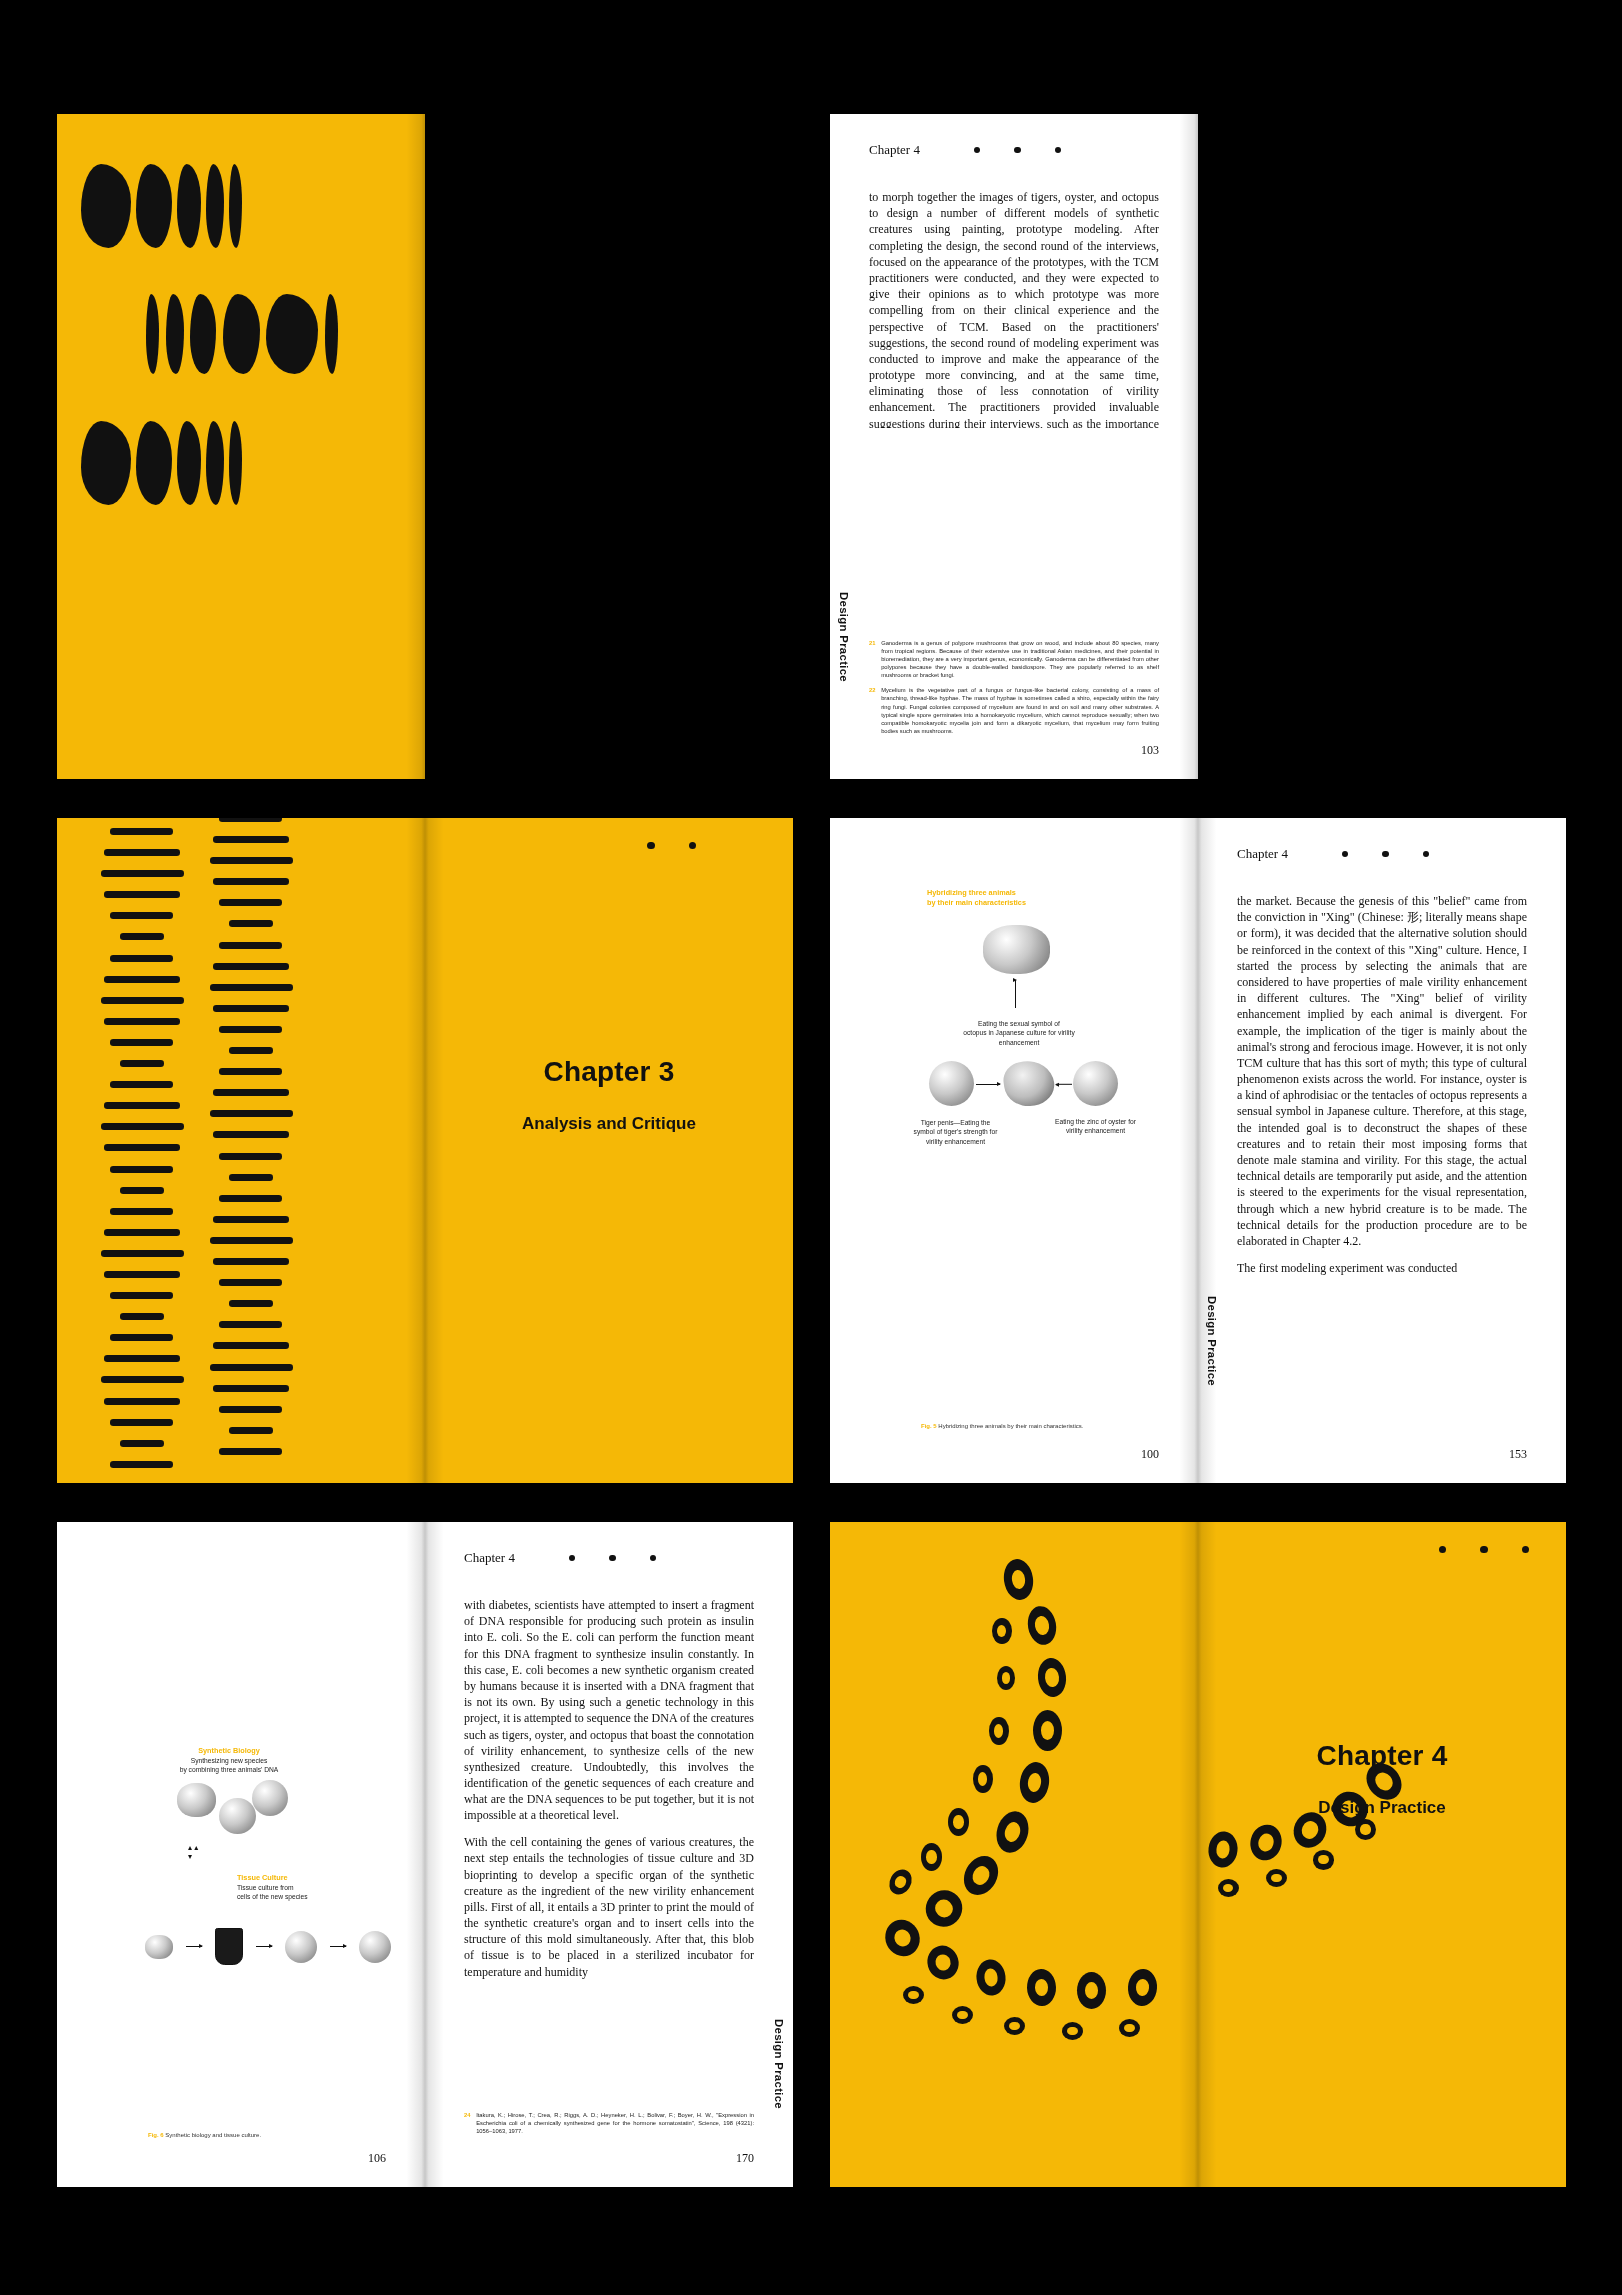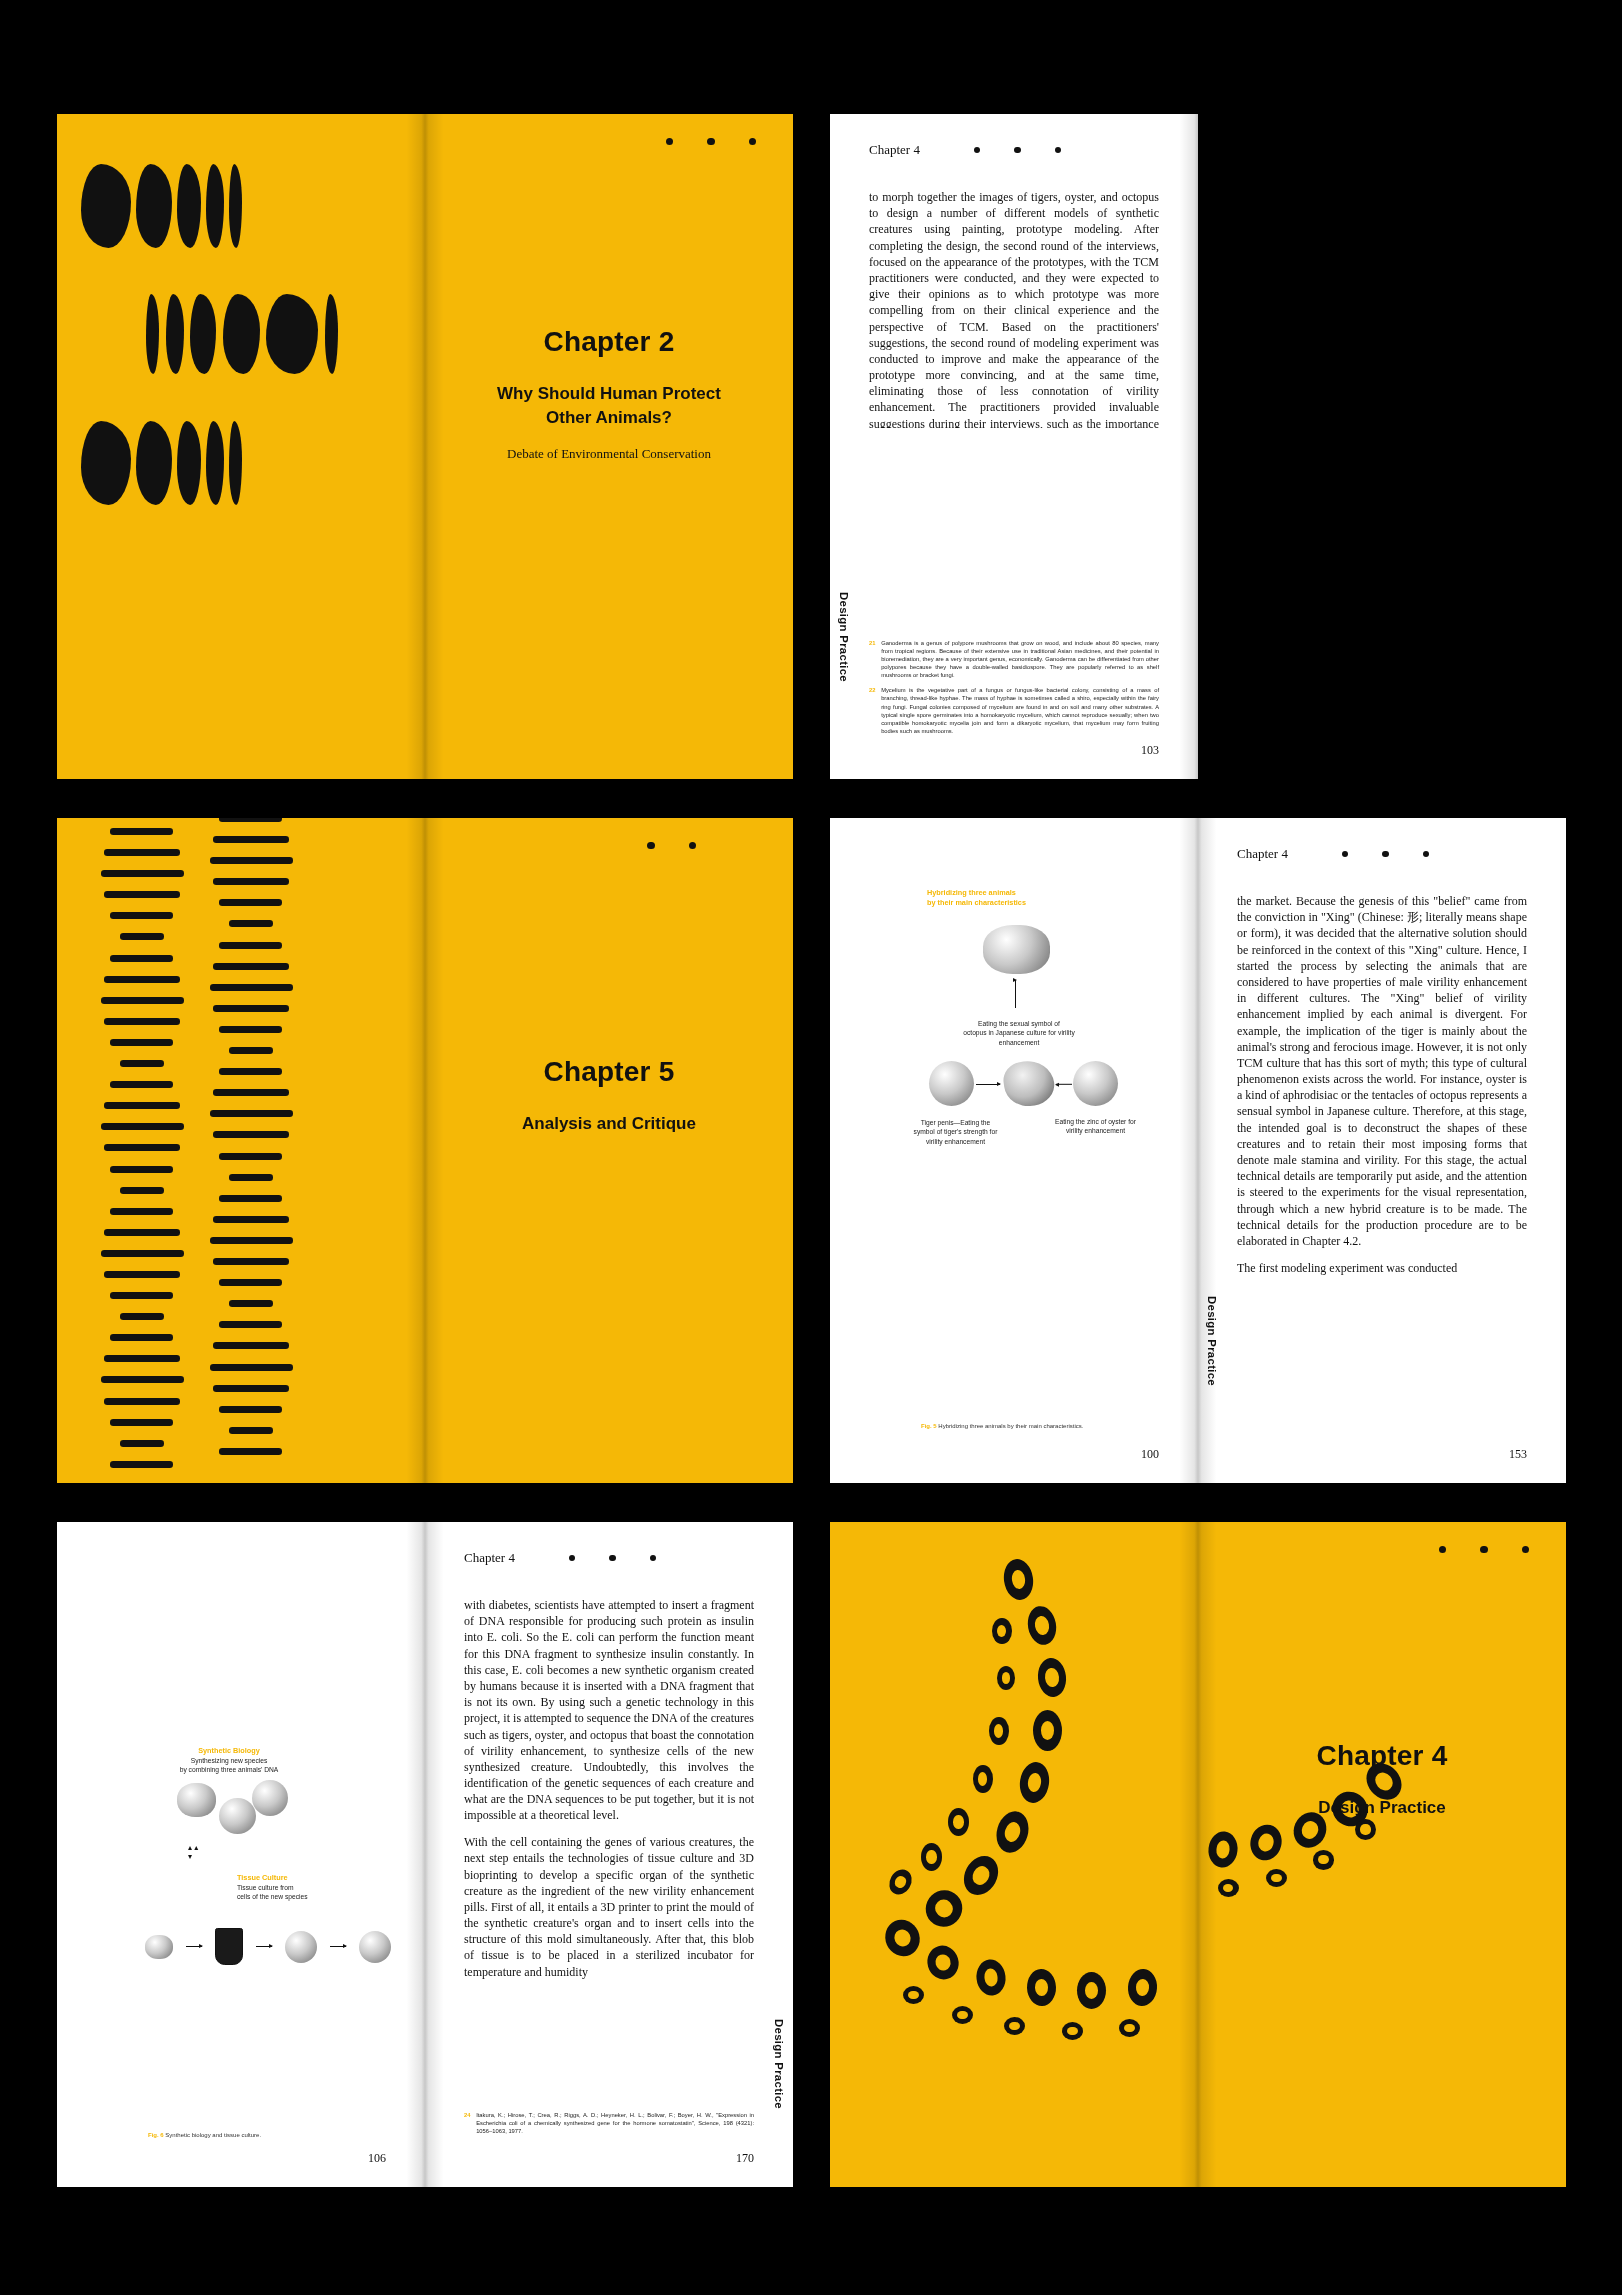--- a/index.html
+++ b/index.html
@@ -304,33 +304,20 @@
           <div class="blob wavy" style="width:52px;height:80px;"></div>
           <div class="blob wavy" style="width:13px;height:80px;"></div>
         </div>
         <div class="blob-row" style="left:24px; top:307px; gap:4.9px;">
           <div class="blob wavy" style="width:50px;height:84px;"></div>
           <div class="blob wavy" style="width:36px;height:84px;"></div>
           <div class="blob wavy" style="width:24px;height:84px;"></div>
           <div class="blob wavy" style="width:18px;height:84px;"></div>
           <div class="blob wavy" style="width:13px;height:84px;"></div>
         </div>
-      </div>
-    </div>
-    <div class="page yellow">
-      <div class="dots-row">
-        <span class="dot"></span>
-        <span class="dot"></span>
-        <span class="dot"></span>
-      </div>
-      <div class="chapter-block">
-        <div class="chapter-num">Chapter 2</div>
-        <div class="chapter-title" style="white-space:pre-line">Why Should Human Protect
-Other Animals?</div>
-        <div class="chapter-sub">Debate of Environmental Conservation</div>
       </div>
     </div>
     <div class="gutter"></div>
   </div>
 
   <div class="spread">
 
     <div class="page white">
       <div class="running-head">
         <span>Chapter 4</span>
@@ -432,21 +419,21 @@
         </div>
       </div>
     </div>
 
     <div class="page yellow">
       <div class="dots-row" style="right:97px;">
         <span class="dot"></span>
         <span class="dot"></span>
       </div>
       <div class="chapter-block" style="top:40%;">
-        <div class="chapter-num">Chapter 5</div>
+        <div class="chapter-num">Chapter 3</div>
         <div class="chapter-title">Analysis and Critique</div>
       </div>
     </div>
     <div class="gutter"></div>
   </div>
 
   <div class="spread">
     <div class="page white">
       <div class="diagram" style="left:97px; top:70px; width:179px;">
         <div class="diag-title" style="white-space:pre-line">Hybridizing three animals

